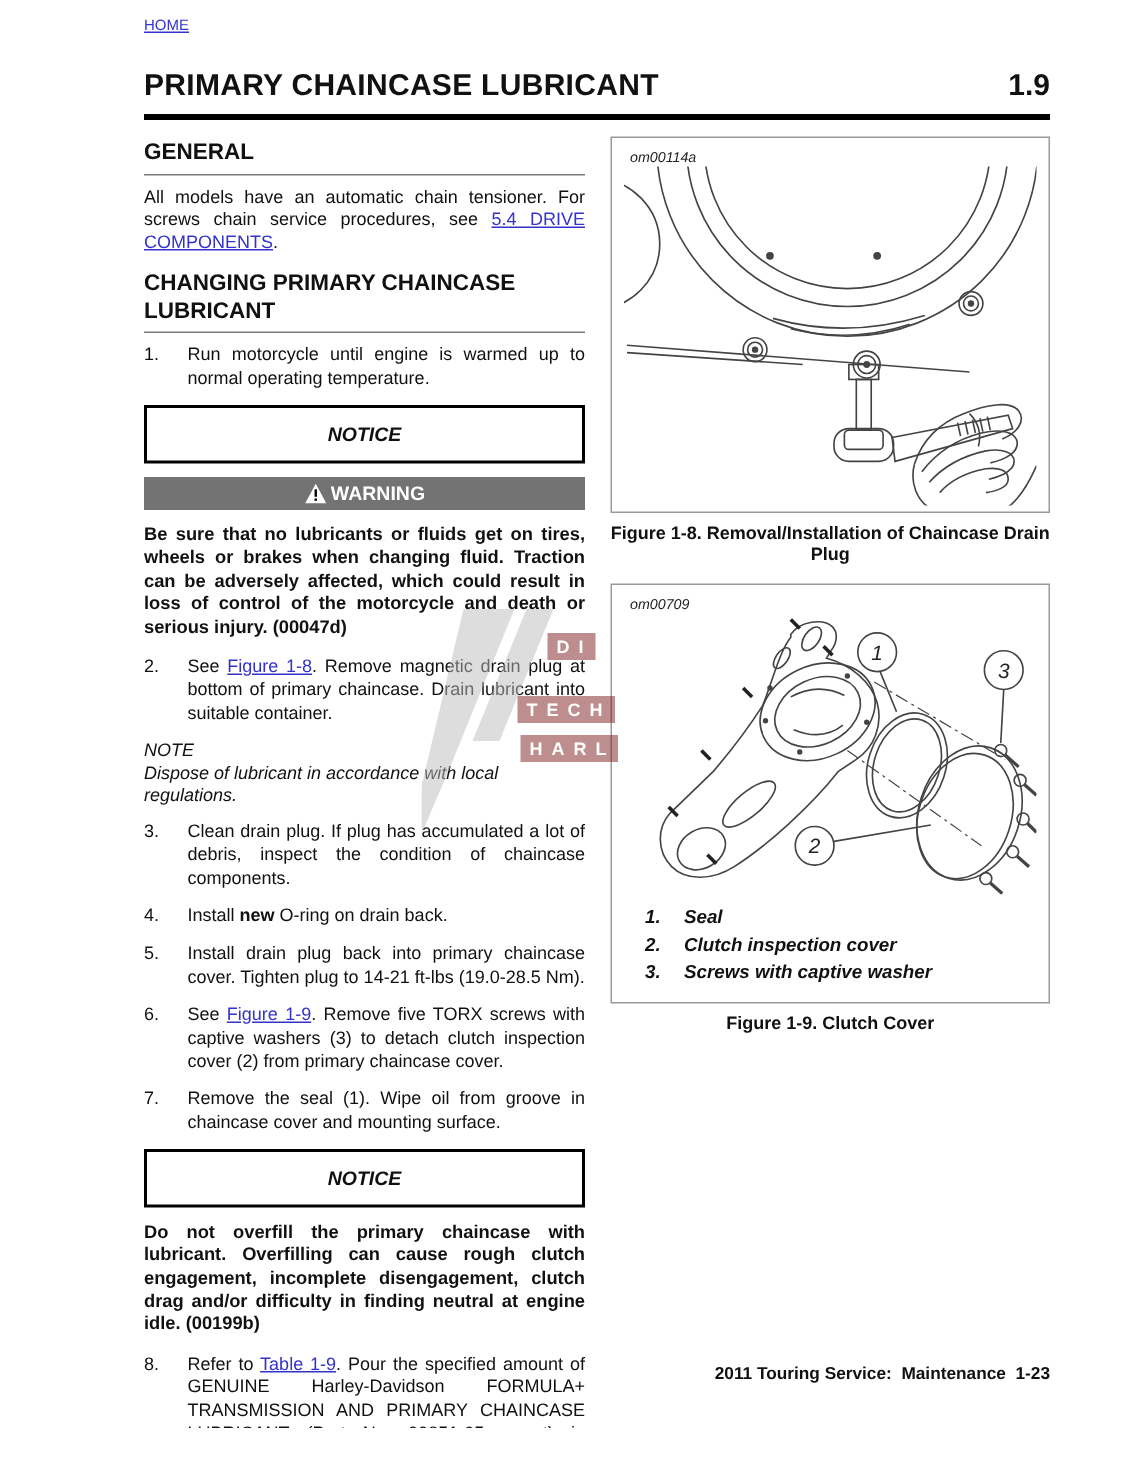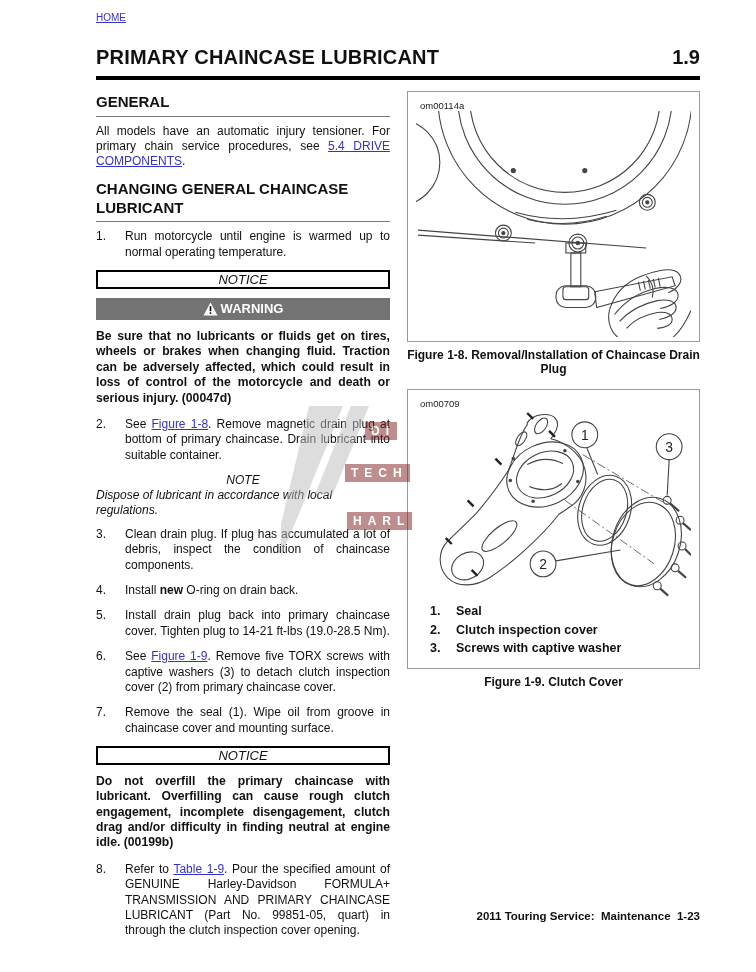--- a/index.html
+++ b/index.html
@@ -21,46 +21,46 @@
 
   .sect-head { font-size:15px; font-weight:bold; margin:2px 0 7px;
     padding-bottom:4px; border-bottom:1px solid #7a7a7a; line-height:1.25; }
   .body-p { font-size:12px; line-height:1.28; margin:0 0 10px; text-align:justify; }
   .xlink { color:#3333cc; text-decoration:underline; cursor:pointer; }
 
   .step { display:flex; margin:0 0 10px; font-size:12px; line-height:1.28; }
   .snum { flex:none; width:29px; }
   .stext { flex:1; text-align:justify; }
 
-  .notice-box { border:2px solid #000; text-align:center; font-weight:normal;
-    font-style:italic; font-size:13px; padding:0 0; margin:1px 0 9px; }
+  .notice-box { border:2px solid #000; text-align:center; font-weight:bold;
+    font-style:italic; font-size:13px; padding:10px 0; margin:1px 0 9px; }
   .warn-bar { background:#737373; color:#fff; font-weight:bold; font-size:13px;
     display:flex; align-items:center; justify-content:center; gap:3px;
     padding:3px 0 4px; margin:1px 0 9px; }
   .bold-p { font-size:12.2px; font-weight:bold; line-height:1.26;
     text-align:justify; margin:0 0 11px; }
-  .note-label { text-align:center; font-style:italic; font-size:12px; margin:0 0 1px; }
+  .note-label { font-style:italic; font-size:12px; margin:0 0 1px; }
   .note-text { font-style:italic; font-size:12px; line-height:1.25; margin:0 0 9px; }
 
-  .figure-box { border:1px solid #9a9a9a; padding:6px 8px 4px; background:#fff; }
+  .figure-box { border:1px solid #9a9a9a; padding:6px 8px 4px; background:#fff;font-style:italic; }
   .fig-tag { font-size:9.5px; color:#222; margin:2px 0 0 4px; }
   .fig-caption { font-weight:bold; font-size:12px; text-align:center; margin:6px 0 13px; }
   .legend { margin:2px 0 6px 14px; }
   .legend-row { display:flex; font-size:12.5px; font-weight:bold; line-height:1.5; }
   .legend-num { width:26px; flex:none; }
   svg text { font-family:"Liberation Sans", sans-serif; }
 
   .watermark { position:absolute; left:281px; top:406px; width:160px; height:160px;
     opacity:.5; z-index:3; pointer-events:none; }
   .wm-swoosh { position:absolute; left:0; top:0; }
   .wm-row { position:absolute; background:#7f1d1d; color:#fff; font-weight:bold;
     font-size:12px; letter-spacing:6px; padding:2px 2px 2px 6px; white-space:nowrap; }
   .wm-r1 { left:84px; top:16px; }
   .wm-r2 { left:64px; top:58px; }
-  .wm-r3 { left:66px; top:106px; }
+  .wm-r3 { left:66px; top:84px; }
 
   .footer { position:absolute; right:56px; bottom:30px; font-weight:bold; font-size:11.5px; }
 </style>
 </head>
 <body>
 
 <div class="page">
 
   <a class="home-link">HOME</a>
 
@@ -68,23 +68,23 @@
     <h1 class="page-title">PRIMARY CHAINCASE LUBRICANT</h1>
     <div class="section-num">1.9</div>
   </div>
   <div class="title-rule"></div>
 
   <div class="columns">
 
     <div class="col-left">
 
       <h2 class="sect-head">GENERAL</h2>
-      <p class="body-p"><span>All models have an automatic injury tensioner. For primary chain service procedures, see </span><a class="xlink">5.4 DRIVE COMPONENTS</a><span>.</span></p>
-
-      <h2 class="sect-head">CHANGING GENERAL CHAINCASE LUBRICANT</h2>
+      <p class="body-p"><span>All models have an automatic chain tensioner. For screws chain service procedures, see </span><a class="xlink">5.4 DRIVE COMPONENTS</a><span>.</span></p>
+
+      <h2 class="sect-head">CHANGING PRIMARY CHAINCASE LUBRICANT</h2>
 
       <div class="step">
         <span class="snum">1.</span>
         <span class="stext">Run motorcycle until engine is warmed up to normal operating temperature.</span>
       </div>
 
       <div class="notice-box">NOTICE</div>
 
       <div class="warn-bar">
         <span style="display:inline-flex;">

